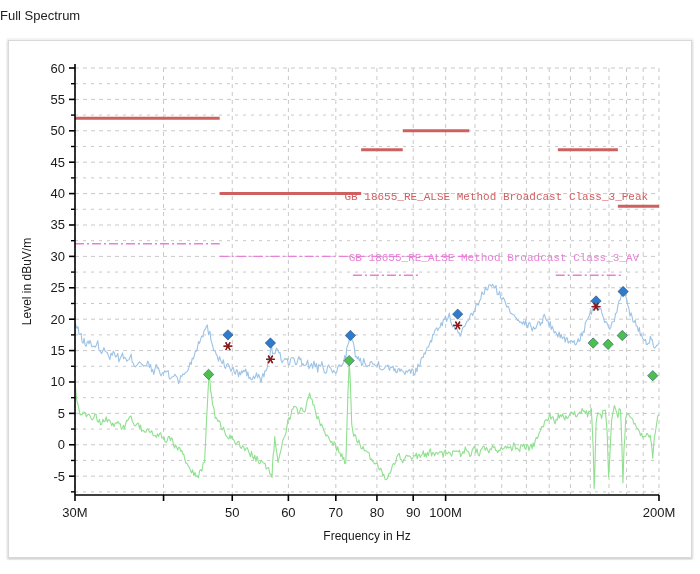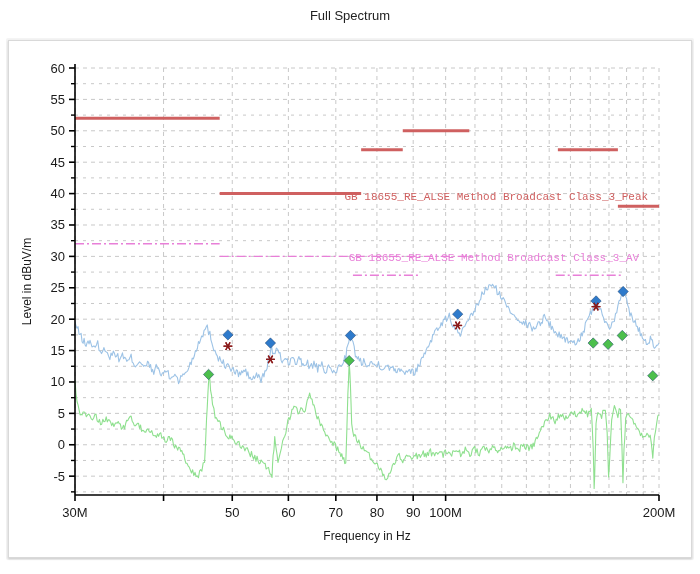--- a/index.html
+++ b/index.html
@@ -6,21 +6,21 @@
   body{
     width:700px;height:574px;
     background:#ffffff;
     font-family:"Liberation Sans", sans-serif;
     overflow:hidden;
     position:relative;
   }
   #chart-root{position:absolute;left:0;top:0;width:700px;height:574px;}
   .chart-title{
     position:absolute;left:0;top:8px;width:700px;
-    text-align:center;font-size:13px;color:#222;
+    text-align:left;font-size:13px;color:#222;
   }
   .plot-frame{
     position:absolute;left:8px;top:40px;width:684px;height:518px;
     background:#ffffff;
     border:1px solid #d9d9d9;
     box-shadow:0 1px 2px rgba(0,0,0,.18), inset 0 1px 0 #fff;
     box-sizing:border-box;
   }
   .frame-outer{
     position:absolute;left:6px;top:38px;width:688px;height:522px;

